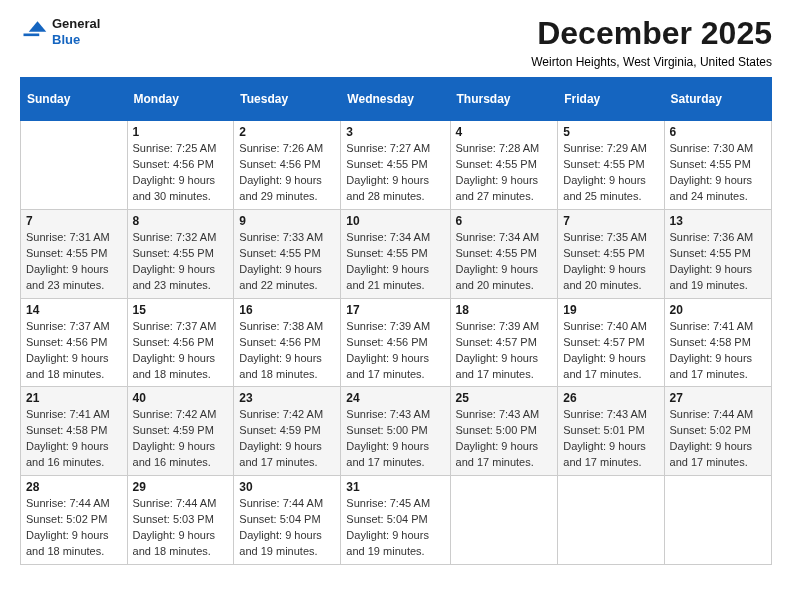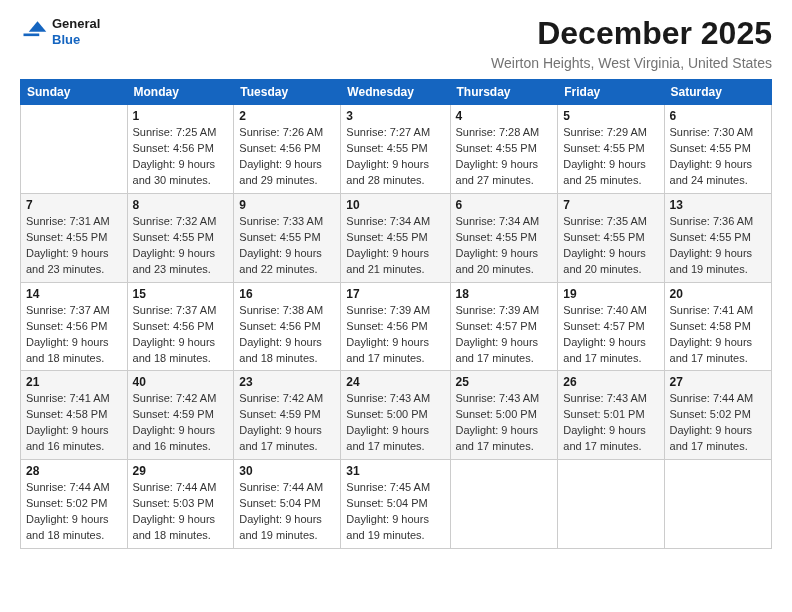--- a/index.html
+++ b/index.html
@@ -37,35 +37,35 @@
       height: 28px;
     }
     .month-title {
       font-size: 32px;
       font-weight: bold;
       color: #1a1a1a;
       text-align: right;
       line-height: 1.1;
     }
     .location-subtitle {
-      font-size: 14px;
-      color: #737373;
+      font-size: 12px;
+      color: #000000;
       text-align: right;
       margin-bottom: 8px;
     }
     table {
       width: 100%;
       border-collapse: collapse;
       font-size: 10.5px;
     }
     thead th {
       background-color: #1565C0;
       color: #fff;
       text-align: left;
-      padding: 5px 6px;
+      padding: 14px 6px;
       font-size: 12px;
       font-weight: 600;
       border: 1px solid #1565C0;
     }
     tbody td {
       border: 1px solid #ccc;
       vertical-align: top;
       padding: 4px 5px;
       height: 78px;
       width: 113px;

